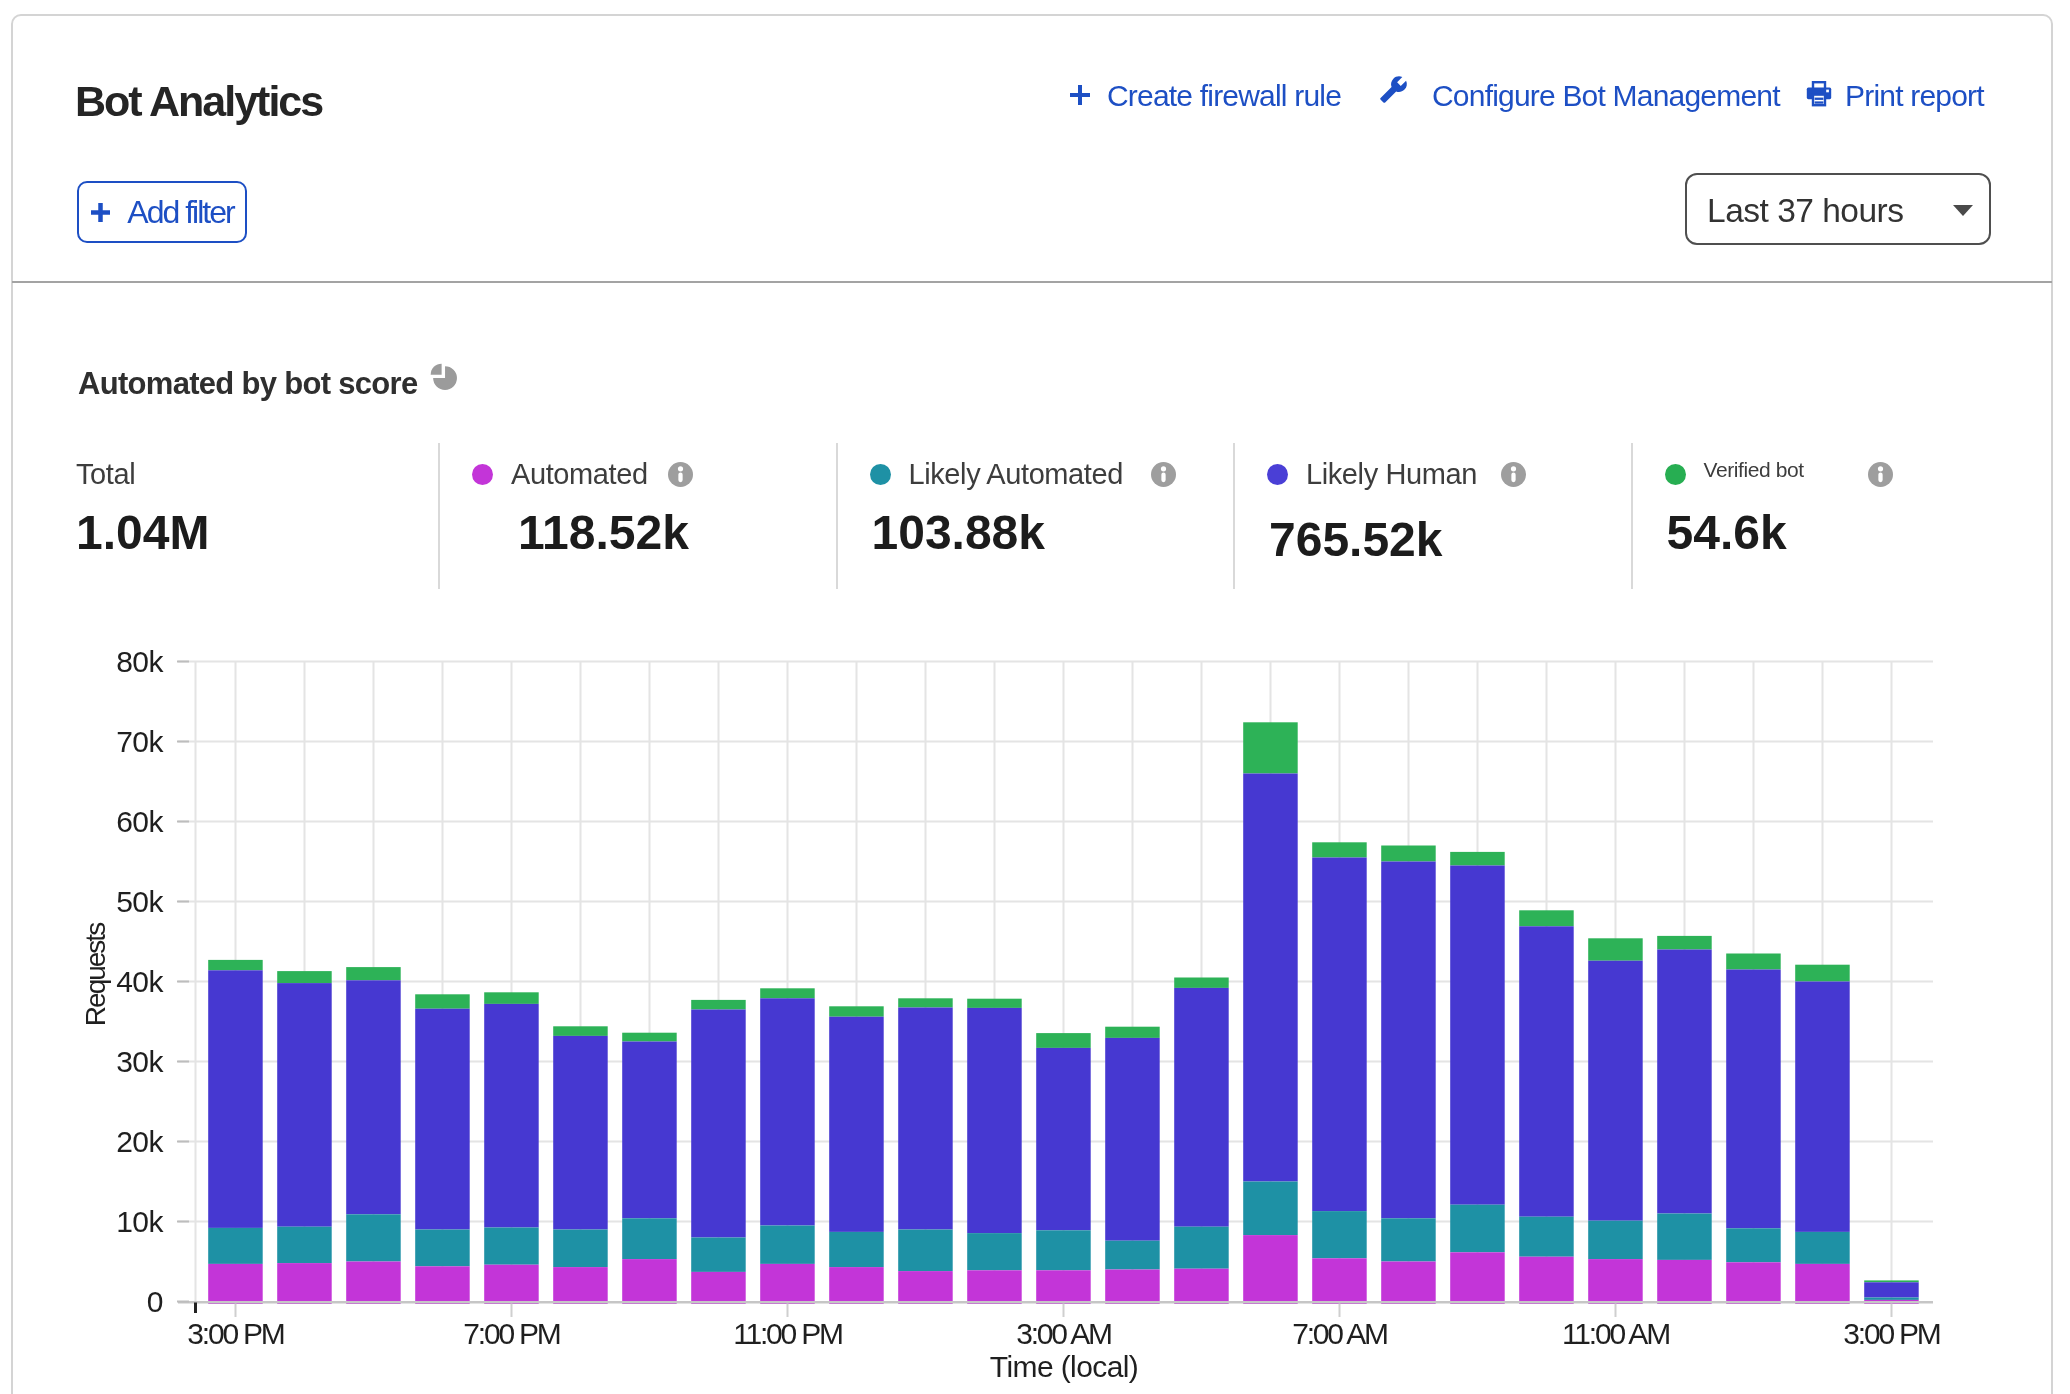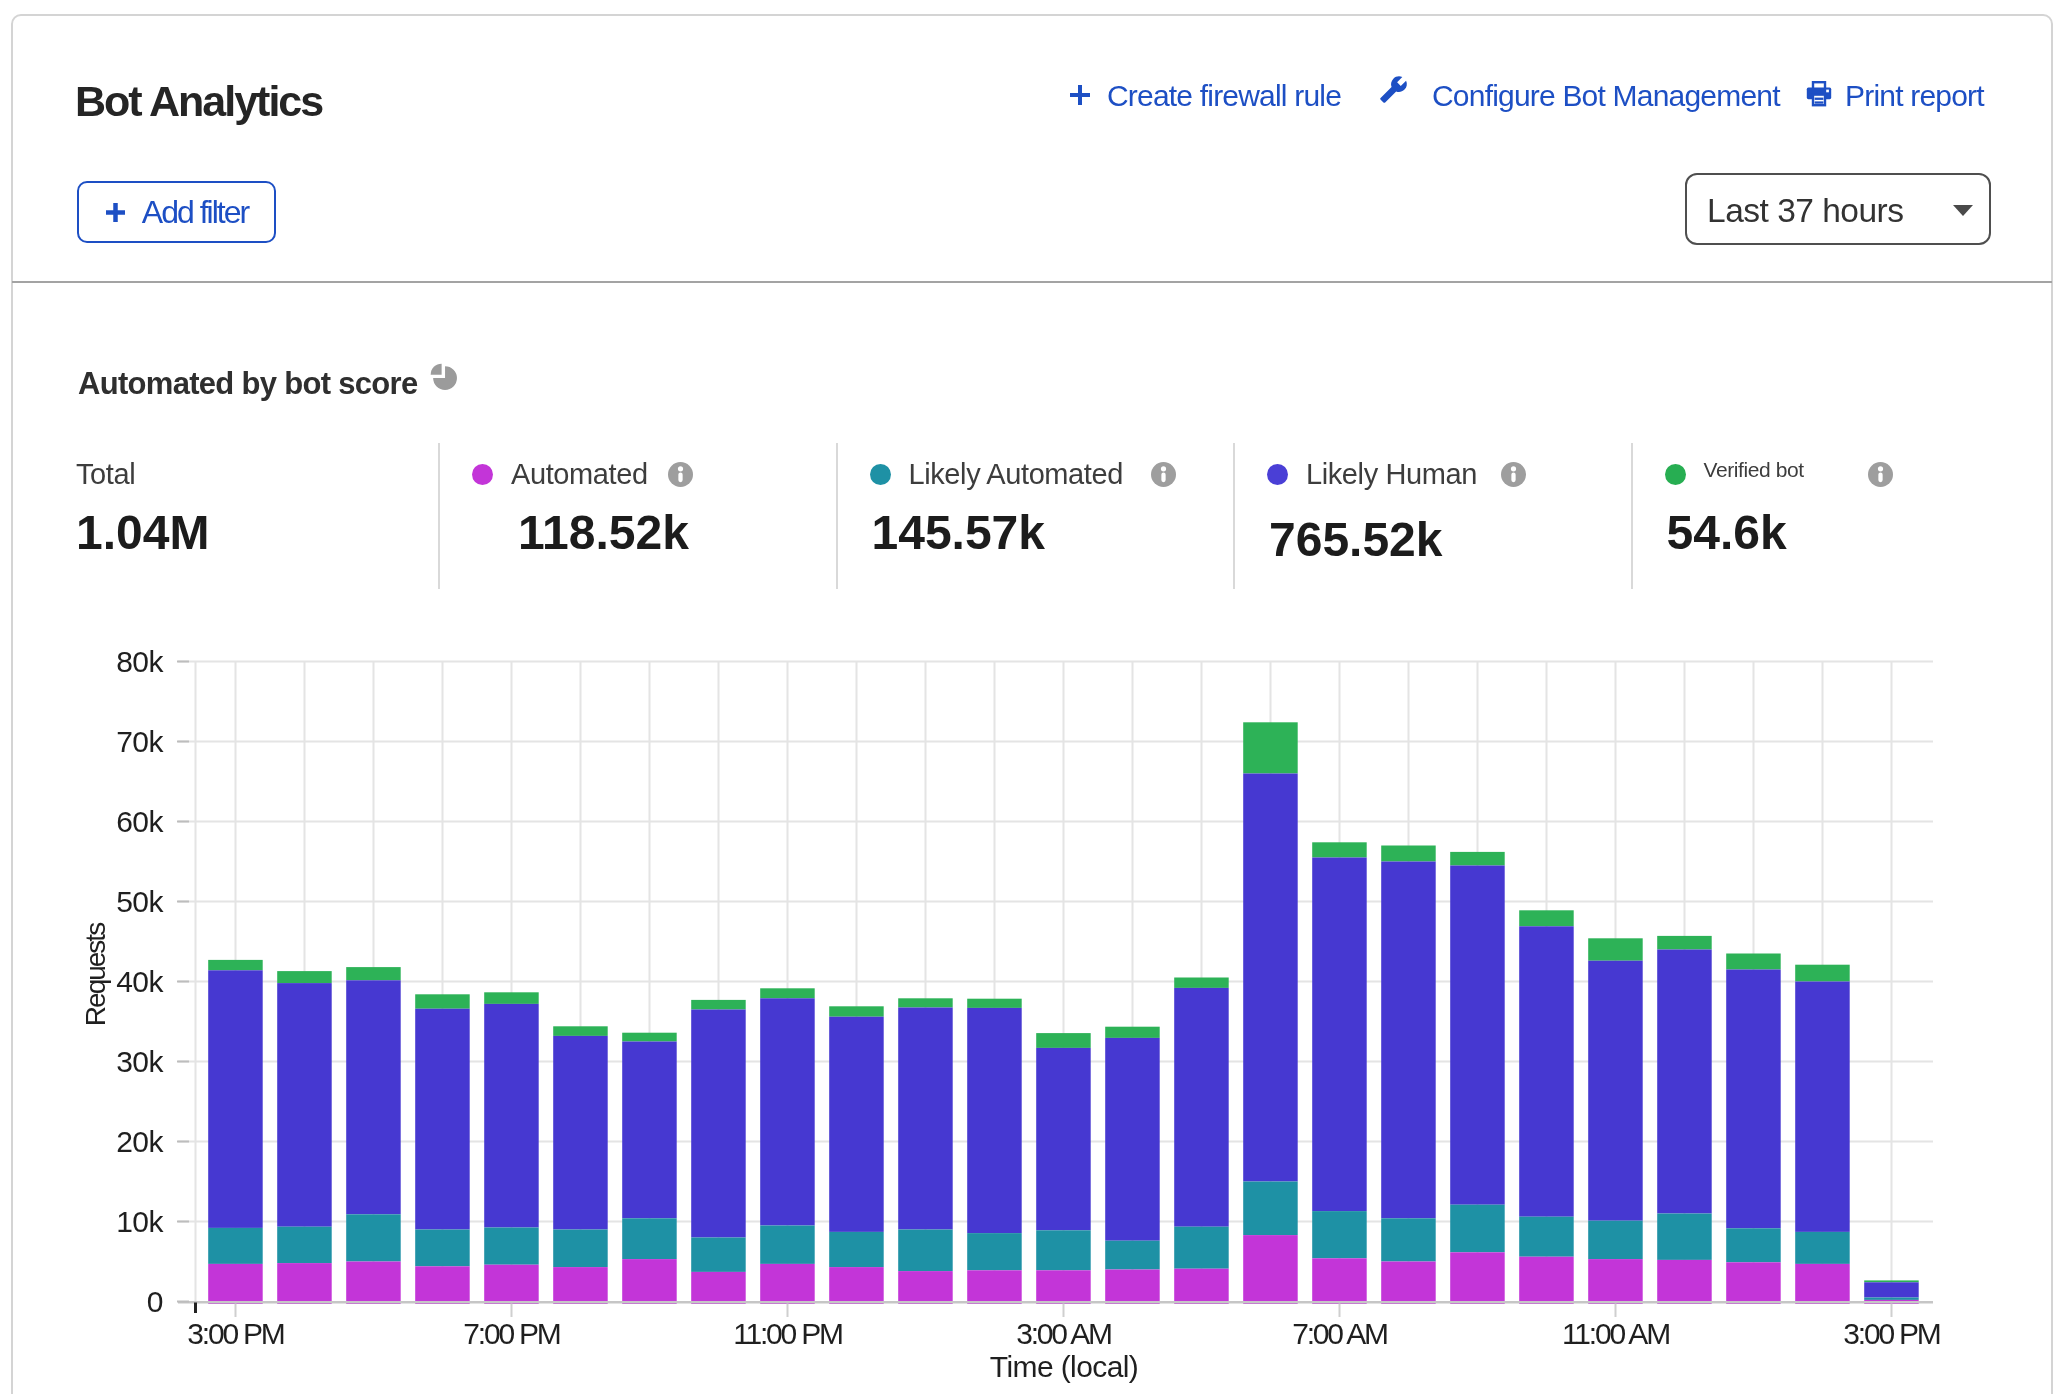--- a/index.html
+++ b/index.html
@@ -25,21 +25,21 @@
 <svg class="abs" style="left:1805px;top:80px;" width="28" height="28" viewBox="0 0 28 28">
     <rect x="8" y="2.2" width="12" height="7" fill="#fff" stroke="#1d4fc4" stroke-width="2.4"></rect>
     <rect x="1.8" y="7.6" width="24.4" height="11.6" rx="1.6" fill="#1d4fc4"></rect>
     <rect x="21.2" y="9.6" width="2.7" height="2.7" fill="#fff"></rect>
     <rect x="8" y="14.6" width="12" height="10.6" fill="#fff" stroke="#1d4fc4" stroke-width="2.4"></rect>
     <rect x="9.6" y="17.6" width="8.8" height="2.3" fill="#1d4fc4"></rect>
     <rect x="9.6" y="21.4" width="8.8" height="2.3" fill="#1d4fc4"></rect>
   </svg>
 <div class="abs" style="left:1845px;top:79px;font-size:30px;letter-spacing:-0.8px;color:#1d4fc4;">Print report</div>
 
-<div class="abs" style="left:77px;top:181px;width:199px;height:62px;border:2.5px solid #1d4fc4;border-radius:10px;display:flex;align-items:center;justify-content:center;gap:16px;">
+<div class="abs" style="left:77px;top:181px;width:170px;height:62px;border:2.5px solid #1d4fc4;border-radius:10px;display:flex;align-items:center;justify-content:center;gap:16px;">
   <svg width="21" height="21" viewBox="0 0 21 21" style="display:block">
       <line x1="10.5" y1="1" x2="10.5" y2="20" stroke="#1d4fc4" stroke-width="4.5"></line>
       <line x1="1" y1="10.5" x2="20" y2="10.5" stroke="#1d4fc4" stroke-width="4.5"></line>
     </svg>
   <span style="font-size:32px;letter-spacing:-2px;color:#1d4fc4;">Add filter</span>
 </div>
 
 <div class="abs" style="left:1685px;top:173px;width:306px;height:72px;border:2px solid #4f4f4f;border-radius:12px;"></div>
 <div class="abs" style="left:1707px;top:191.5px;font-size:33.5px;letter-spacing:-0.5px;color:#333;">Last 37 hours</div>
 <div class="abs" style="left:1953px;top:205px;width:0;height:0;border-left:10px solid transparent;border-right:10px solid transparent;border-top:11px solid #4a4a4a;"></div>
@@ -50,21 +50,21 @@
     <path d="M1.6 12.2 A10.6 10.6 0 0 1 12.2 1.6 L12.2 12.2 Z" fill="#9b9b9b"></path>
   </svg>
 
 <div class="abs" style="left:76px;top:458px;font-size:29px;letter-spacing:-0.4px;color:#3d3d3d;">Total</div>
 <div class="abs" style="left:76px;top:504.5px;font-size:48px;font-weight:700;color:#1c1c1c;">1.04M</div>
 <div class="abs" style="left:472px;top:464px;width:21px;height:21px;border-radius:50%;background:#c335d8;"></div>
 <div class="abs" style="left:511px;top:458px;font-size:29px;letter-spacing:-0.4px;color:#3d3d3d;">Automated</div>
 <div class="abs" style="left:474px;top:504.5px;font-size:48px;font-weight:700;color:#1c1c1c;margin-left:44px;">118.52k</div>
 <div class="abs" style="left:869.5px;top:464px;width:21px;height:21px;border-radius:50%;background:#1e91a5;"></div>
 <div class="abs" style="left:908.5px;top:458px;font-size:29px;letter-spacing:-0.4px;color:#3d3d3d;">Likely Automated</div>
-<div class="abs" style="left:871.5px;top:504.5px;font-size:48px;font-weight:700;color:#1c1c1c;">145.57k</div>
+<div class="abs" style="left:871.5px;top:504.5px;font-size:48px;font-weight:700;color:#1c1c1c;">103.88k</div>
 <div class="abs" style="left:1267px;top:464px;width:21px;height:21px;border-radius:50%;background:#4a3fd6;"></div>
 <div class="abs" style="left:1306px;top:458px;font-size:29px;letter-spacing:-0.4px;color:#3d3d3d;">Likely Human</div>
 <div class="abs" style="left:1269px;top:512px;font-size:48px;font-weight:700;color:#1c1c1c;">765.52k</div>
 <div class="abs" style="left:1664.5px;top:464px;width:21px;height:21px;border-radius:50%;background:#27ae52;"></div>
 <div class="abs" style="left:1703.5px;top:458px;font-size:21px;letter-spacing:-0.4px;color:#3d3d3d;">Verified bot</div>
 <div class="abs" style="left:1666.5px;top:504.5px;font-size:48px;font-weight:700;color:#1c1c1c;">54.6k</div>
 <div class="abs" style="left:438px;top:443px;width:2px;height:146px;background:#d9d9d9;"></div>
 <div class="abs" style="left:835.5px;top:443px;width:2px;height:146px;background:#d9d9d9;"></div>
 <div class="abs" style="left:1233px;top:443px;width:2px;height:146px;background:#d9d9d9;"></div>
 <div class="abs" style="left:1630.5px;top:443px;width:2px;height:146px;background:#d9d9d9;"></div>

